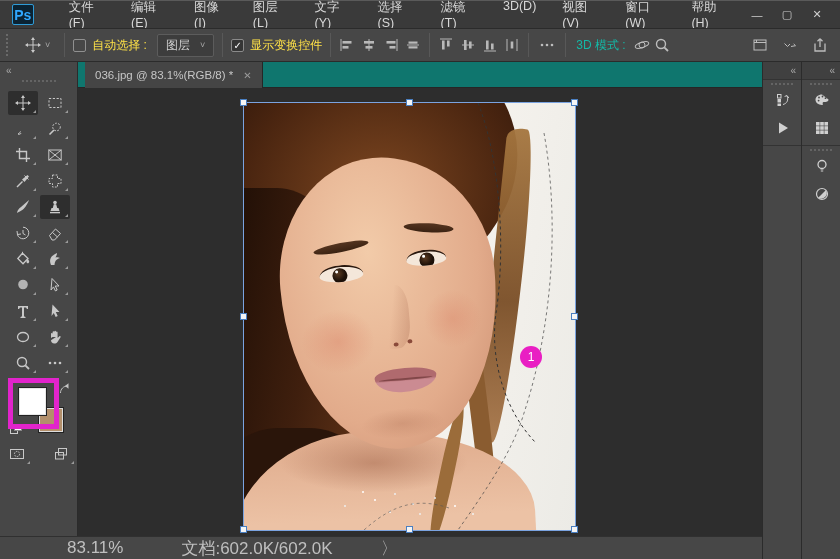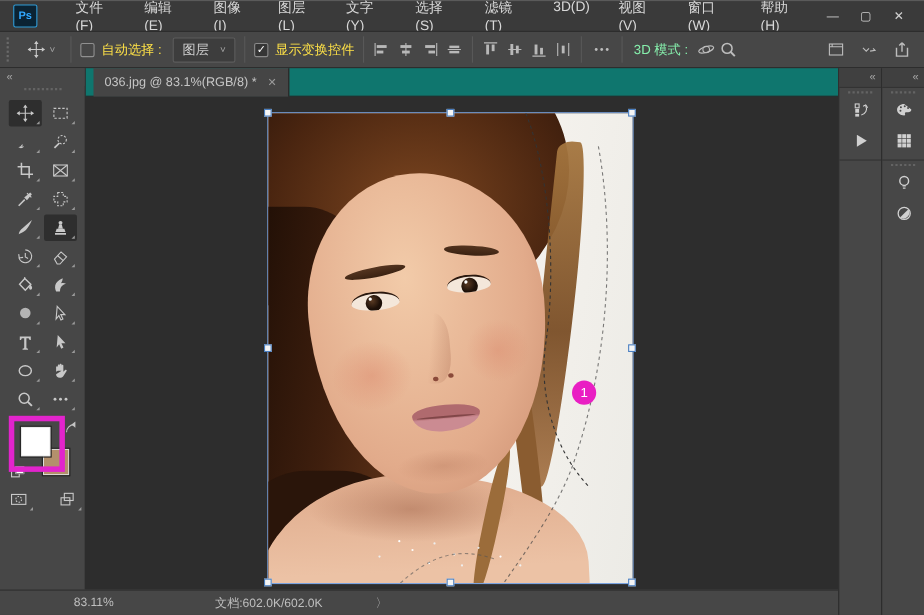--- a/index.html
+++ b/index.html
@@ -6,21 +6,21 @@
   *{box-sizing:border-box;}
   .app{
     position:relative;width:840px;height:559px;overflow:hidden;
     background:#3a3a3a;font-family:"Liberation Sans","DejaVu Sans",sans-serif;
     color:#d6d6d6;-webkit-font-smoothing:antialiased;
   }
   
   .menubar{position:absolute;left:0;top:0;width:840px;height:28px;background:#3a3a3a;
     border-top:1px solid #5a5a5a;display:flex;align-items:center;}
   .ps-logo{width:23px;height:21px;margin-left:12px;background:#0b2333;border:1px solid #2f9bd6;
-    color:#31a8ff;font-size:10px;font-weight:bold;display:flex;align-items:center;justify-content:center;border-radius:2px;}
+    color:#31a8ff;font-size:14px;font-weight:bold;display:flex;align-items:center;justify-content:center;border-radius:2px;}
   .menu-items{display:flex;margin-left:22px;gap:0;}
   .menu-item{font-size:12.5px;color:#d8d8d8;padding:4px 13px;cursor:default;}
   .win-controls{margin-left:auto;display:flex;align-items:center;margin-right:8px;}
   .win-btn{width:30px;height:20px;display:flex;align-items:center;justify-content:center;
     color:#cfcfcf;font-size:11px;}
   
   .optionsbar{position:absolute;left:0;top:28px;width:840px;height:34px;background:#474747;
     border-top:1px solid #2b2b2b;border-bottom:1px solid #2b2b2b;display:flex;align-items:center;font-size:12px;}
   .grip-v{width:5px;height:22px;margin:0 8px 0 6px;border-left:2px dotted #6a6a6a;}
   .opt-tool{display:flex;align-items:center;gap:4px;color:#c9c9c9;padding:0 6px;}
@@ -28,21 +28,21 @@
   .chk{width:13px;height:13px;border:1px solid #909090;border-radius:2px;background:transparent;
     display:inline-flex;align-items:center;justify-content:center;font-size:10px;color:#fff;margin-right:6px;}
   .chk.checked{background:#353535;border-color:#8a8a8a;}
   .opt-label{color:#fde047;}
   .dropdown{display:flex;align-items:center;gap:10px;background:#3d3d3d;border:1px solid #5c5c5c;
     border-radius:2px;padding:2px 8px;margin-left:10px;color:#cfcfcf;}
   .dd-chev{font-size:9px;color:#aaa;}
   .align-group{display:flex;align-items:center;gap:6px;color:#b8b8b8;}
   .align-ico{width:16px;height:16px;display:flex;align-items:center;justify-content:center;}
   .opt-ico{width:20px;height:18px;display:flex;align-items:center;justify-content:center;color:#bdbdbd;}
-  .mode3d{color:#86efac;margin:0 6px 0 2px;}
+  .mode3d{color:#14b8a6;margin:0 6px 0 2px;}
   .opt-right{margin-left:auto;display:flex;align-items:center;gap:10px;margin-right:10px;color:#bdbdbd;}
   
   .tooldock{position:absolute;left:0;top:62px;width:78px;height:474px;background:#474747;border-right:1px solid #2b2b2b;}
   .dock-head{height:16px;display:flex;align-items:center;padding:0 6px;color:#a8a8a8;font-size:10px;background:#474747;}
   .tool-grip{width:34px;margin:2px auto 0;border-top:2px dotted #646464;height:3px;}
   .tool-grid{display:grid;grid-template-columns:30px 30px;justify-content:center;column-gap:2px;row-gap:2px;margin-top:8px;}
   .tool{position:relative;width:30px;height:24px;display:flex;align-items:center;justify-content:center;color:#c8c8c8;border-radius:2px;}
   .tool.selected{background:#2e2e2e;}
   .tool::after{content:"";position:absolute;right:2px;bottom:2px;border-left:3px solid transparent;border-bottom:3px solid #9a9a9a;}
   
@@ -114,23 +114,23 @@
     background:radial-gradient(ellipse,rgba(150,85,60,.22),rgba(150,85,60,0) 70%);}
   .p-sparkles{left:118px;top:388px;width:2px;height:2px;background:#fff;border-radius:50%;
     box-shadow:12px 8px 0 #fff,32px 2px 0 #eee,50px 12px 0 #fff,72px 6px 0 #e4e4e4,
       92px 14px 0 #fff,57px 22px 0 #eee,27px 20px 0 #fff,-18px 14px 0 #eee,110px 22px 0 #f2f2f2;}
   .p-ants{position:absolute;left:0;top:0;width:331px;height:427px;}
   
   .badge{position:absolute;left:442px;top:258px;width:22px;height:22px;border-radius:50%;background:#e91fc3;
     color:#fff;font-size:12px;display:flex;align-items:center;justify-content:center;z-index:6;}
   
   .statusbar{position:absolute;left:0;top:536px;width:762px;height:23px;background:#474747;
-    border-top:1px solid #303030;display:flex;align-items:center;font-size:11px;color:#bfbfbf;}
+    border-top:1px solid #303030;display:flex;align-items:center;font-size:17px;color:#bfbfbf;}
   .status-zoom{margin-left:67px;}
-  .status-info{margin-left:92px;}
+  .status-info{margin-left:58px;}
   .status-chev{margin-left:48px;color:#a8a8a8;}
   
   .rightdock{position:absolute;left:762px;top:62px;width:78px;height:497px;display:flex;}
   .dock-col{width:39px;height:100%;background:#474747;border-left:1px solid #2b2b2b;position:relative;}
   .dcol-head{height:18px;display:flex;align-items:center;justify-content:flex-end;padding:0 5px;
     color:#a8a8a8;font-size:10px;background:#404040;border-bottom:1px solid #333;}
   .dcol-grip{width:22px;margin:3px auto 2px;border-top:2px dotted #646464;height:2px;}
   .dock-ico{width:39px;height:26px;display:flex;align-items:center;justify-content:center;color:#d0d0d0;margin:2px 0;}
   .dcol-div{border-top:1px solid #333;margin-top:4px;}
   svg{display:block;}

